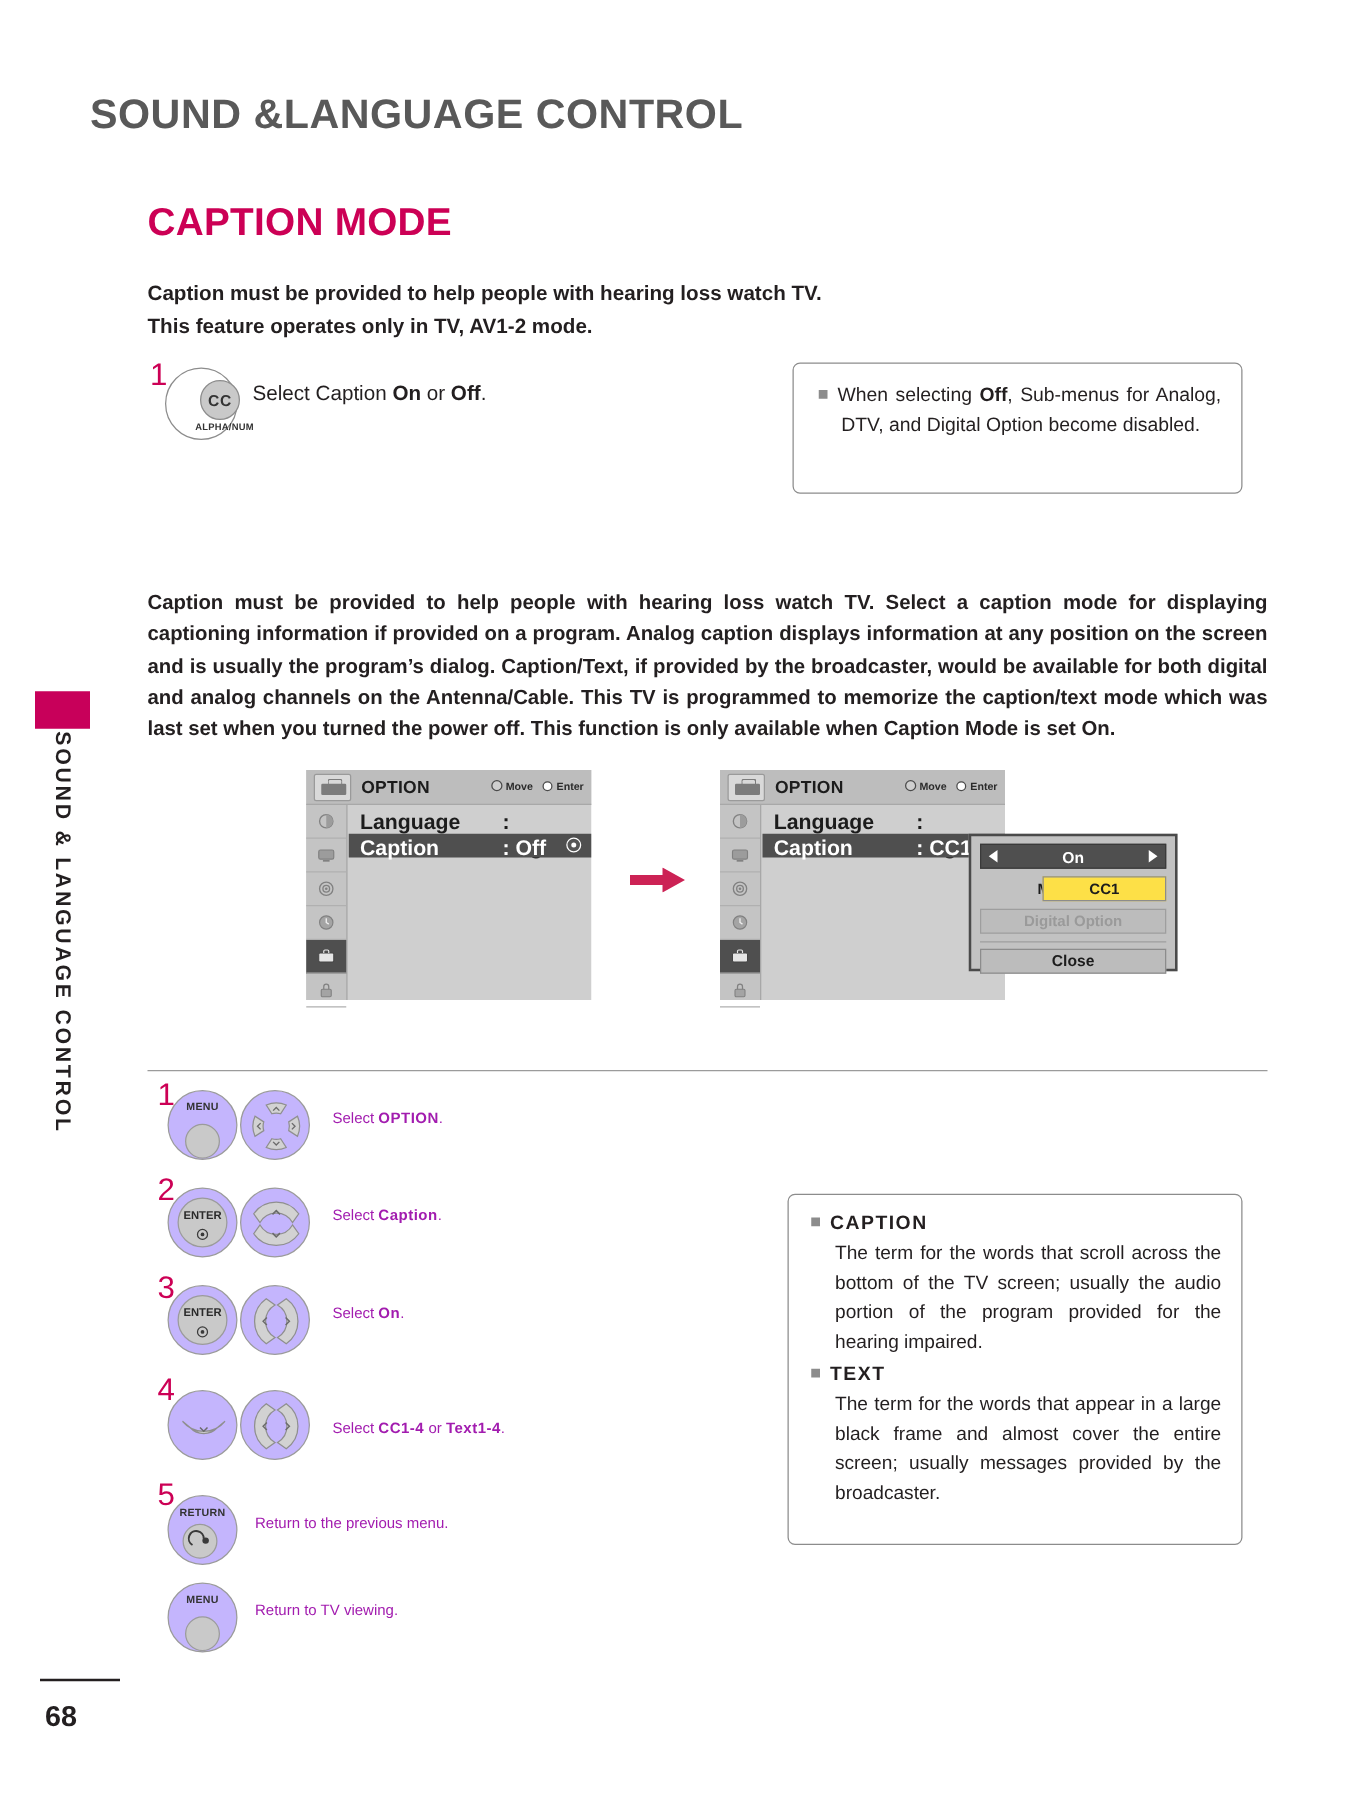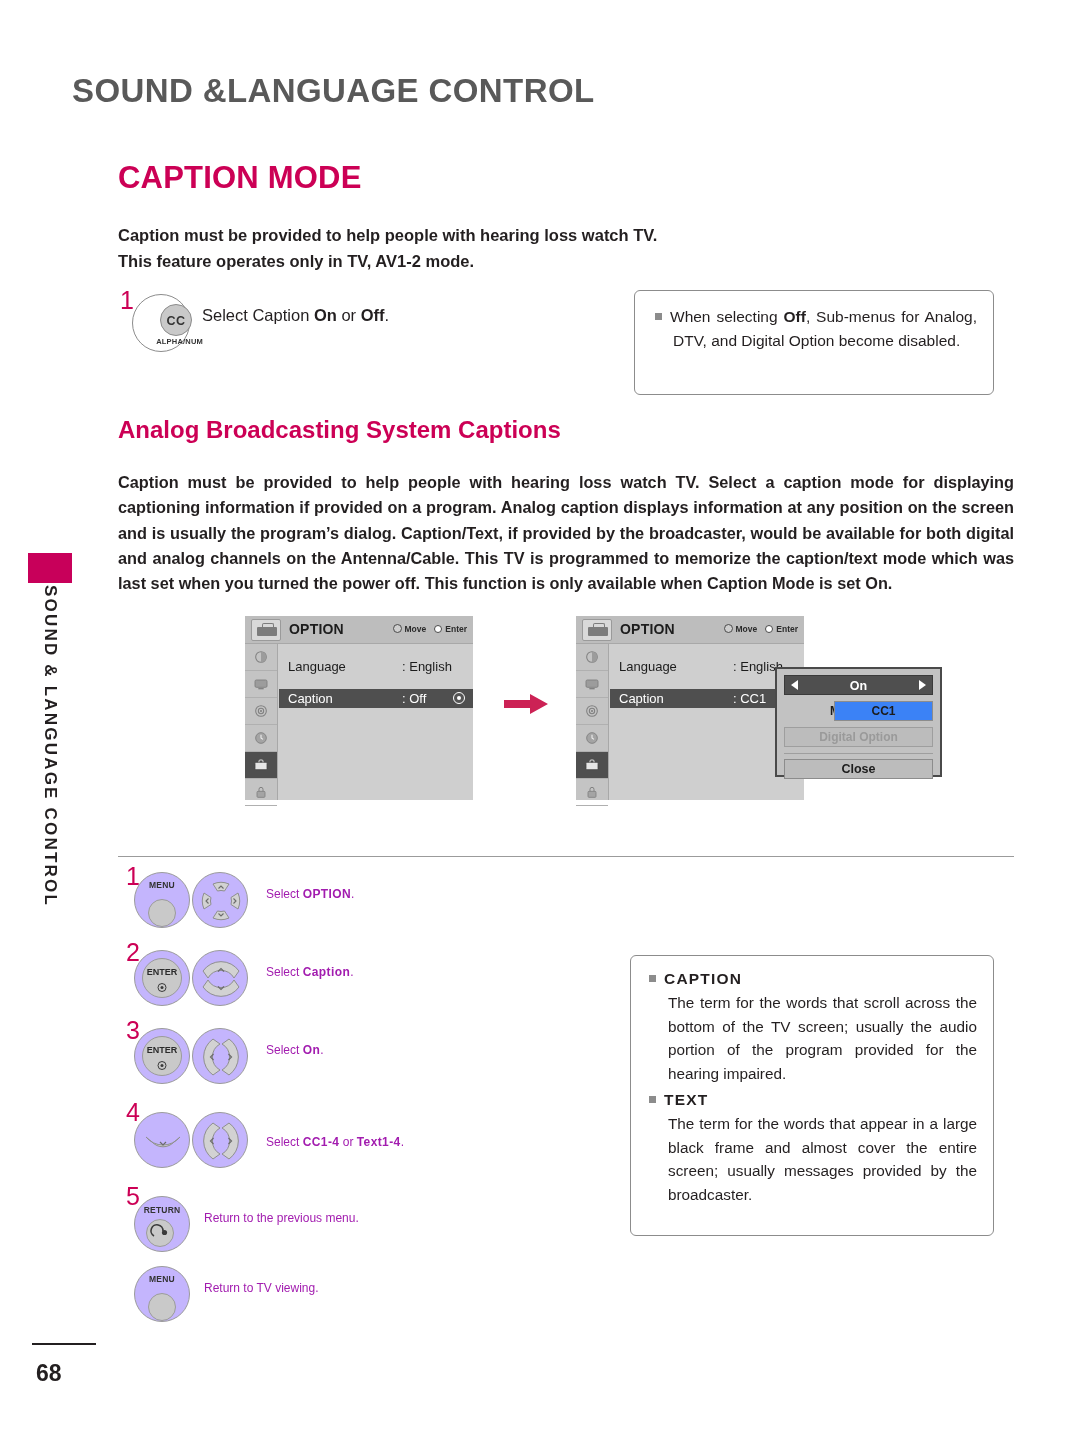--- a/index.html
+++ b/index.html
@@ -161,22 +161,22 @@
     height:27px; border-bottom:1px solid #b0b0b0; position:relative;
   }
   .side-cell .glyph {
     position:absolute; left:50%; top:50%; transform:translate(-50%,-50%);
     width:19px; height:16px; opacity:.75;
   }
   .side-cell.active { background:#4f4f4f; }
   .side-cell.active .glyph { opacity:1; }
   .osd-rows { position:absolute; left:34px; top:28px; right:0; bottom:0; }
   .osd-row {
-    position:relative; height:19px; margin-top:13px;
-    font-size:13px; font-weight:normal; color:#1c1c1c;
+    position:relative; height:19px; margin-top:2px;
+    font-size:17px; font-weight:bold; color:#1c1c1c;
   }
   .osd-row .lbl { position:absolute; left:9px; top:2px; }
   .osd-row .val { position:absolute; left:123px; top:2px; }
   .osd-row.sel { background:#4f4f4f; color:#ffffff; }
   .osd-row .radio {
     position:absolute; right:8px; top:3px;
     width:12px; height:12px; border-radius:50%;
     border:1.5px solid #fff; background:#555;
   }
   .osd-row .radio::after {
@@ -207,21 +207,21 @@
   .tri-r {
     width:0;height:0;border-top:5px solid transparent;border-bottom:5px solid transparent;
     border-left:7px solid #fff;
   }
   #dlg-mode-row { position:relative; height:20px; margin-top:6px; }
   #dlg-mode-label {
     position:absolute; left:2px; top:3px; font-size:12px; font-weight:bold; color:#1c1c1c;margin-left:44px;
   }
   #dlg-mode-value {
     position:absolute; left:50px; right:0; top:0; height:20px;
-    background:#3b82f6; border:1px solid #8c8c8c;
+    background:#fde047; border:1px solid #8c8c8c;
     font-size:12px; font-weight:bold; color:#1c1c1c;
     text-align:center; line-height:19px;
   }
   #dlg-digital {
     height:20px; margin-top:6px;
     background:#bcbcbc; border:1px solid #9e9e9e;
     font-size:12px; font-weight:bold; color:#9a9a9a;
     text-align:center; line-height:19px;
   }
   #dlg-sep { height:1px; background:#9e9e9e; margin:6px 0 5px 0; }
@@ -328,21 +328,20 @@
     </div>
     <div id="cc-text">
       <span>Select Caption </span><b>On</b><span> or </span><b>Off</b><span>.</span>
     </div>
   </div>
 
   <div class="note-box" id="note-top">
     <div class="note-body"><span class="note-bullet"></span><span>When selecting </span><b>Off</b><span>, Sub-menus for Analog, DTV, and Digital Option become disabled.</span></div>
   </div>
 
-  <div id="sub-heading">Analog Broadcasting System Captions</div>
 
   <div id="body-para"><span>Caption must be provided to help people with hearing loss watch TV. Select a caption mode for displaying captioning information if provided on a program. Analog caption displays information at any position on the screen and is usually the program’s dialog. Caption/Text, if provided by the broadcaster, would be available for both digital and analog channels on the Antenna/Cable. This TV is programmed to memorize the caption/text mode which was last set when you turned the power off. This function is only available when </span><b>Caption</b><span> Mode is set </span><b>On</b><span>.</span></div>
 
   <div class="osd" id="osd-1">
     <div class="osd-head">
       <div class="osd-head-icon"></div>
       <div class="osd-title">OPTION</div>
       <div class="osd-hint"><span class="hint-pad"></span><span>Move</span><span class="hint-dot"></span><span>Enter</span></div>
     </div>
     <div class="osd-side">

